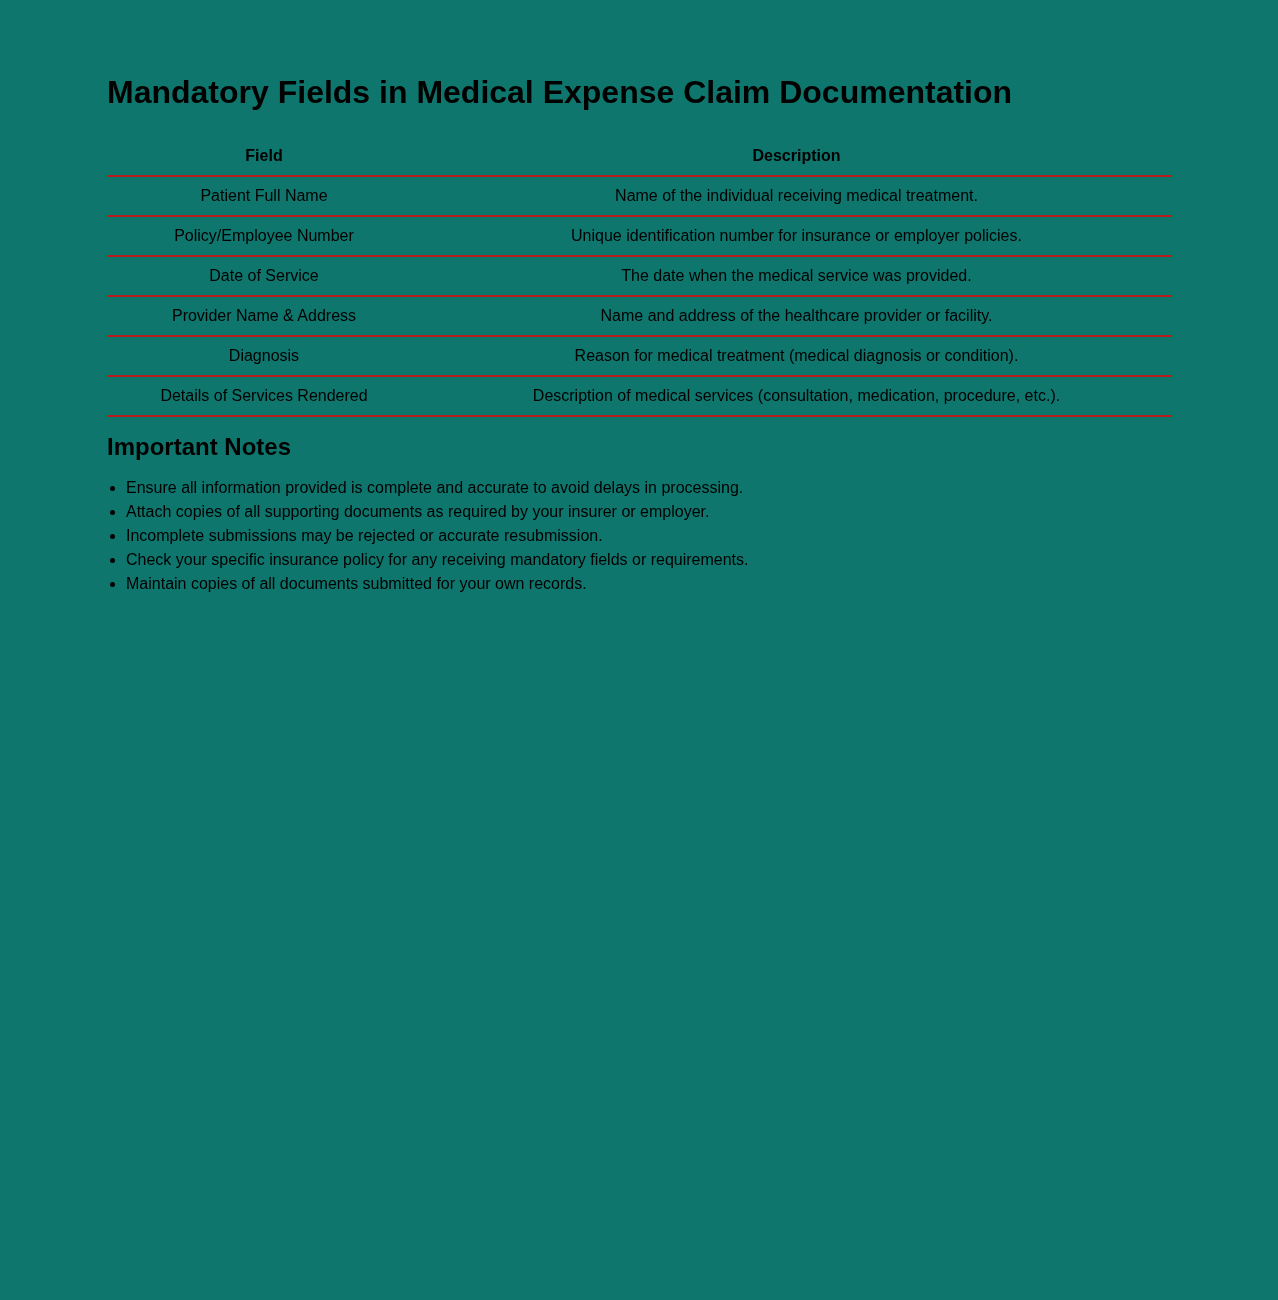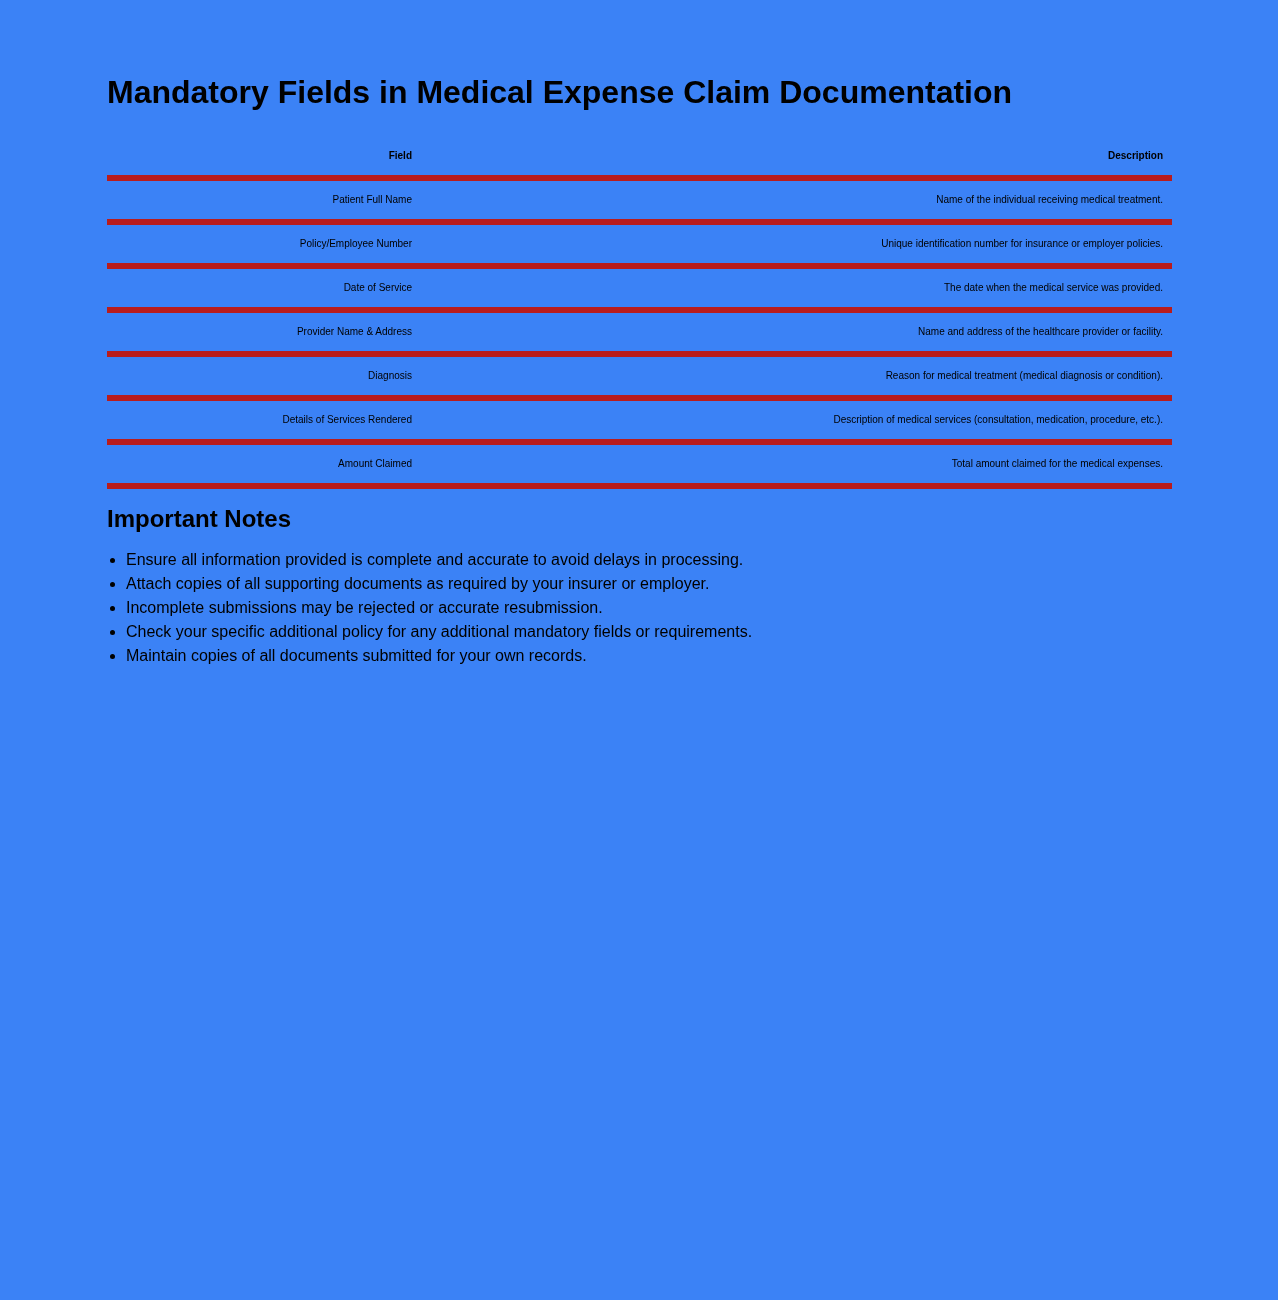--- a/index.html
+++ b/index.html
@@ -7,46 +7,46 @@
     padding: 0;
     background: #ffffff;
     color: #000000;
     font-family: "Liberation Sans", "DejaVu Sans", sans-serif;
     font-size: 16px;
   }
   .page {
     position: relative;
     width: 1278px;
     height: 1300px;
-    background: #3b82f6;
+    background: #0f766e;
     overflow: hidden;
   }
   .content {
     padding: 74px 106px 0 107px;
   }
   h1.doc-title {
     font-size: 32px;
     font-weight: bold;
     margin: 0 0 26px 0;
     line-height: 1.15;
     color: #000000;
   }
   table.fields-table {
     width: 100%;
     border-collapse: collapse;
     table-layout: fixed;
   }
   table.fields-table th,
   table.fields-table td {
-    text-align: right;
+    text-align: center;
     vertical-align: middle;
     padding: 9px;
-    font-size: 10px;
+    font-size: 16px;
     line-height: 20px;
-    border-bottom: 6px solid #b91c1c;
+    border-bottom: 2px solid #b91c1c;
     color: #000000;
     overflow: hidden;
   }
   table.fields-table th {
     font-weight: bold;
   }
   col.col-field { width: 314px; }
   h2.notes-title {
     font-size: 24px;
     font-weight: bold;
@@ -102,31 +102,27 @@
           <td>Name and address of the healthcare provider or facility.</td>
         </tr>
         <tr>
           <td>Diagnosis</td>
           <td>Reason for medical treatment (medical diagnosis or condition).</td>
         </tr>
         <tr>
           <td>Details of Services Rendered</td>
           <td>Description of medical services (consultation, medication, procedure, etc.).</td>
         </tr>
-        <tr>
-          <td>Amount Claimed</td>
-          <td>Total amount claimed for the medical expenses.</td>
-        </tr>
       </tbody>
     </table>
 
     <h2 class="notes-title">Important Notes</h2>
 
     <ul class="notes-list">
       <li>Ensure all information provided is complete and accurate to avoid delays in processing.</li>
       <li>Attach copies of all supporting documents as required by your insurer or employer.</li>
       <li>Incomplete submissions may be rejected or accurate resubmission.</li>
-      <li>Check your specific additional policy for any additional mandatory fields or requirements.</li>
+      <li>Check your specific insurance policy for any receiving mandatory fields or requirements.</li>
       <li>Maintain copies of all documents submitted for your own records.</li>
     </ul>
 
   </div>
 </div>
 
 </body></html>

